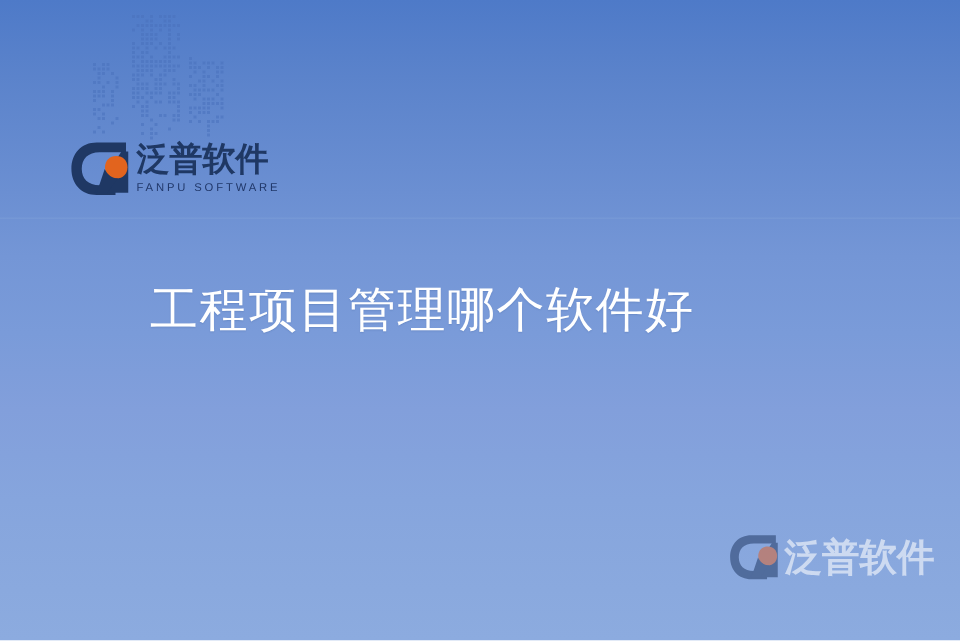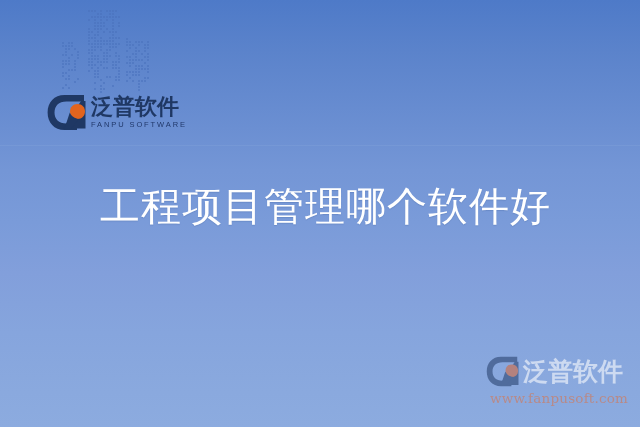--- a/index.html
+++ b/index.html
@@ -84,21 +84,21 @@
     font-family: Liberation Sans, sans-serif;
     white-space: nowrap;
   }
 
   
   .headline {
     position: absolute;
     left: 100px;
     top: 186px;
     font-family: "DejaVu Serif", "Liberation Serif", serif;
-    font-size: 40px;
+    font-size: 32px;
     line-height: 40px;
     color: #ffffff;
     letter-spacing: 1px;
     white-space: nowrap;
     text-shadow: 0 1px 1px rgba(40,70,130,0.18);
   }
 
   
   .watermark {
     position: absolute;
@@ -448,16 +448,15 @@
         <path d="M17.5 1 L37 1 L37 7.5 L19.5 7.5 C11.5 7.5 7.5 12 7.5 18.5
                  C7.5 25 11.5 29.5 19.5 29.5 L30 29.5 L30 36 L17.5 36
                  C7.2 36 0.6 28.7 0.6 18.5 C0.6 8.3 7.2 1 17.5 1 Z" fill="#28416e"></path>
         <path d="M30 34.5 L16 34.5 L34 7 L38.5 7 L38.5 34.5 Z" fill="#28416e"></path>
         <path d="M30.5 10 C35 10 38 13.2 38 17.5 C38 21.8 35 25 30.5 25
                  C26 25 23 21.8 23 17.5 C23 13.2 26 10 30.5 10 Z" fill="#d4673a"></path>
         <path d="M22.8 18.6 C24.6 22.6 28.2 25 31.6 24.9 L24.5 34.5 L17.5 34.5 Z" fill="#28416e"></path>
       </svg>
       <div class="wm-cn">泛普软件</div>
     </div>
-    <div class="wm-url">www.fanpusoft.com</div>
   </div>
 
 </div>
 
 </body></html>

